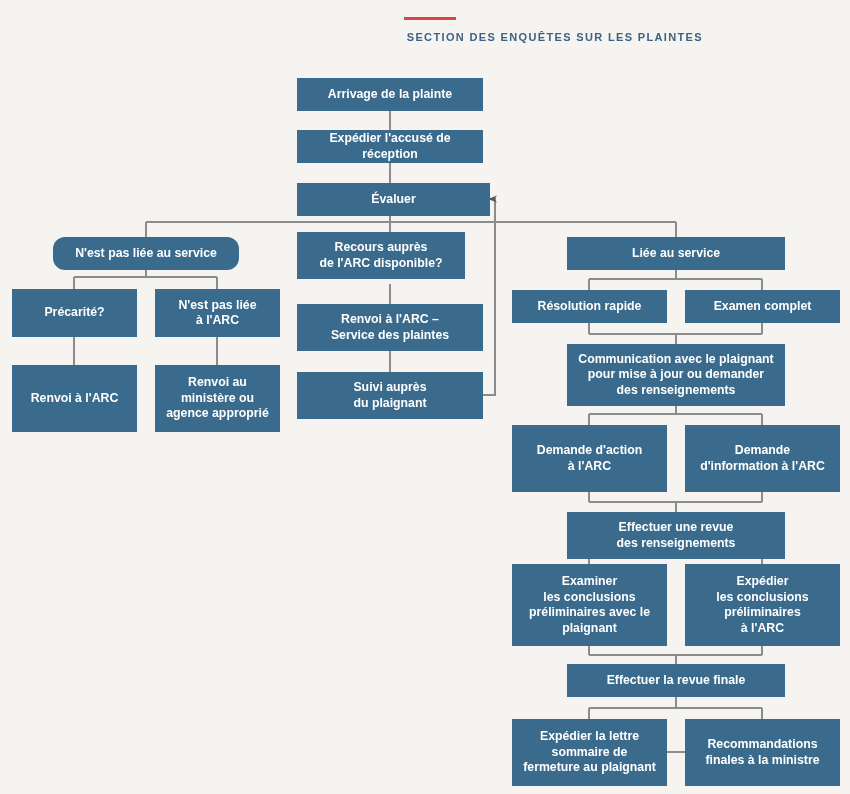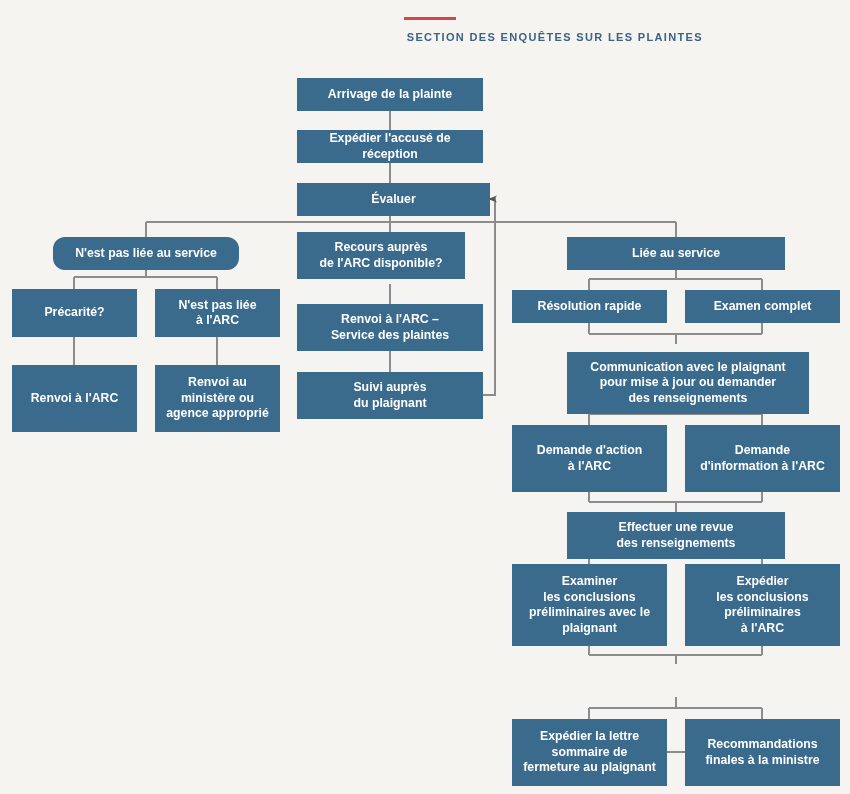--- a/index.html
+++ b/index.html
@@ -161,37 +161,40 @@
     </div>
     <div class="node" style="left: 155px; top: 365px; width: 125px; height: 67px;">
       <span>Renvoi au<br>ministère ou<br>agence approprié</span>
     </div>
     <div class="node" style="left: 12px; top: 365px; width: 125px; height: 67px;">
       <span>Renvoi à l'ARC</span>
     </div>
     <div class="node" style="left: 297px; top: 372px; width: 186px; height: 47px;">
       <span>Suivi auprès<br>du plaignant</span>
     </div>
-    <div class="node" style="left: 567px; top: 352px; width: 242px; height: 62px;">
+    <div class="node" style="left: 567px; top: 344px; width: 218px; height: 62px;">
       <span>Communication avec le plaignant<br>pour mise à jour ou demander<br>des renseignements</span>
     </div>
     <div class="node" style="left: 512px; top: 425px; width: 155px; height: 67px;">
       <span>Demande d'action<br>à l'ARC</span>
     </div>
     <div class="node" style="left: 685px; top: 425px; width: 155px; height: 67px;">
       <span>Demande<br>d'information à l'ARC</span>
     </div>
     <div class="node" style="left: 567px; top: 512px; width: 218px; height: 47px;">
       <span>Effectuer une revue<br>des renseignements</span>
     </div>
     <div class="node" style="left: 512px; top: 564px; width: 155px; height: 82px;">
       <span>Examiner<br>les conclusions<br>préliminaires avec le<br>plaignant</span>
     </div>
     <div class="node" style="left: 685px; top: 564px; width: 155px; height: 82px;">
       <span>Expédier<br>les conclusions<br>préliminaires<br>à l'ARC</span>
     </div>
+    <div class="node" style="left: 567px; top: 664px; width: 218px; height: 33px;">
+      <span>Effectuer la revue finale</span>
+    </div>
     <div class="node" style="left: 512px; top: 719px; width: 155px; height: 67px;">
       <span>Expédier la lettre<br>sommaire de<br>fermeture au plaignant</span>
     </div>
     <div class="node" style="left: 685px; top: 719px; width: 155px; height: 67px;">
       <span>Recommandations<br>finales à la ministre</span>
     </div>
   </div>
 
 </body></html>

